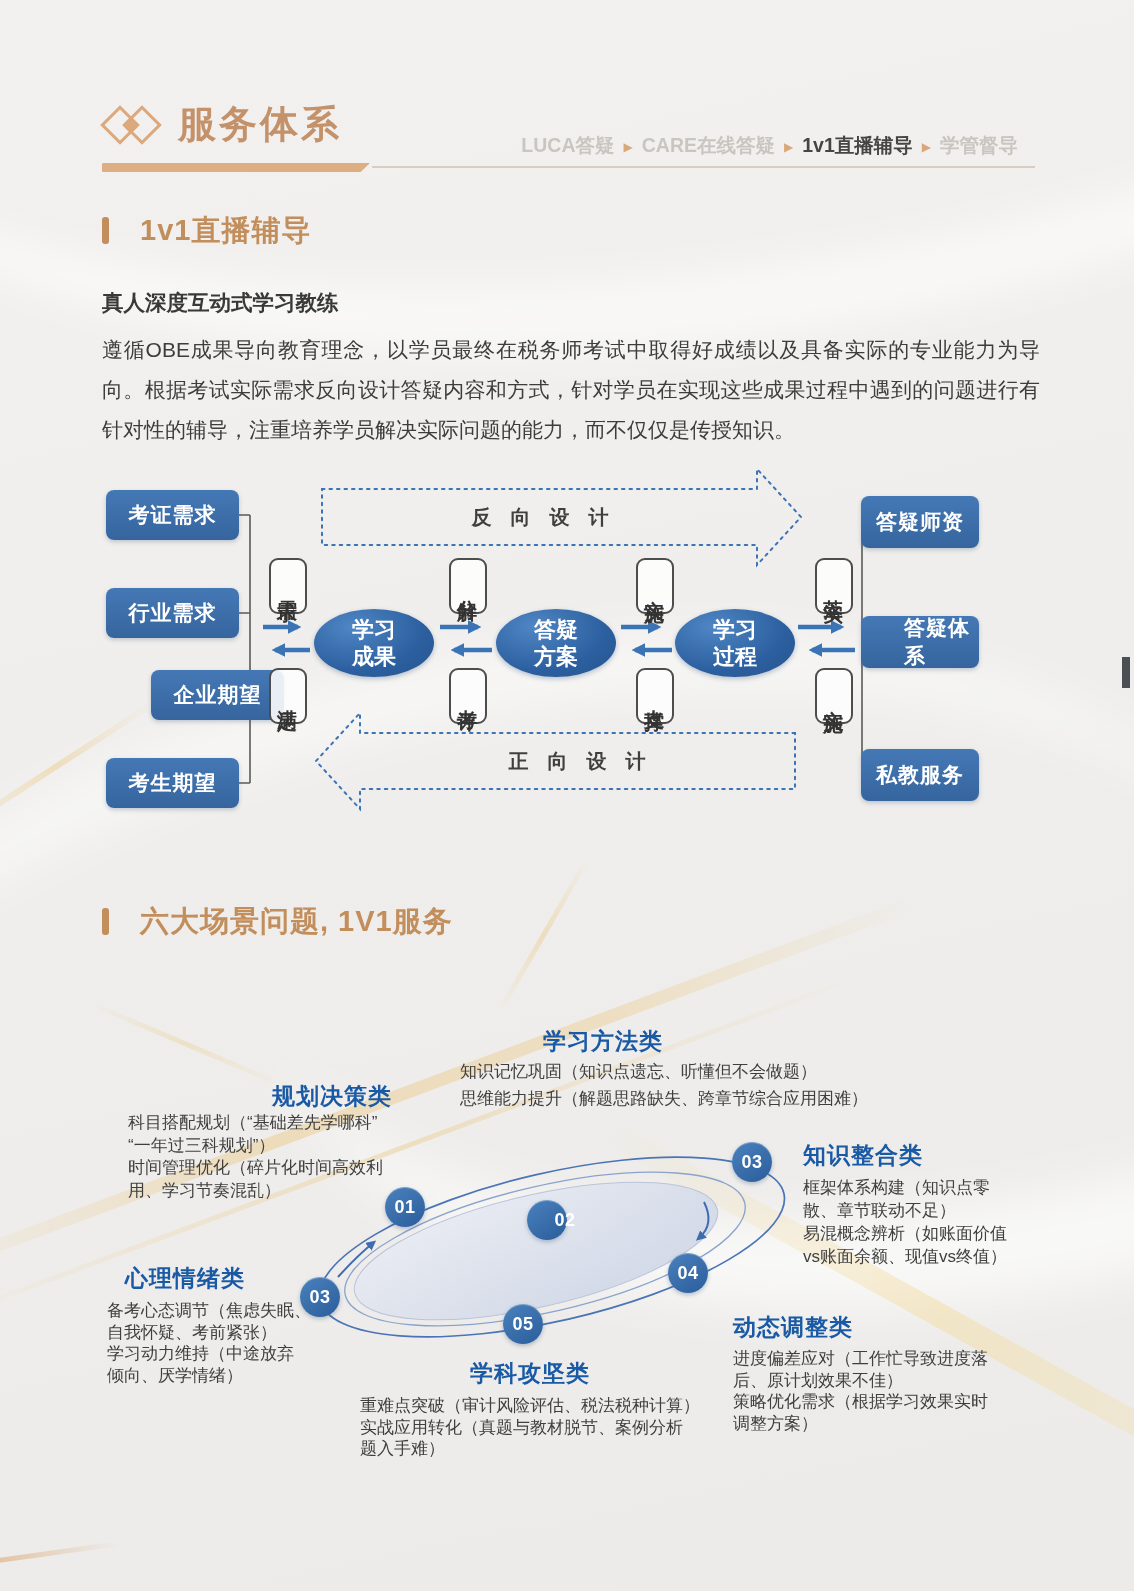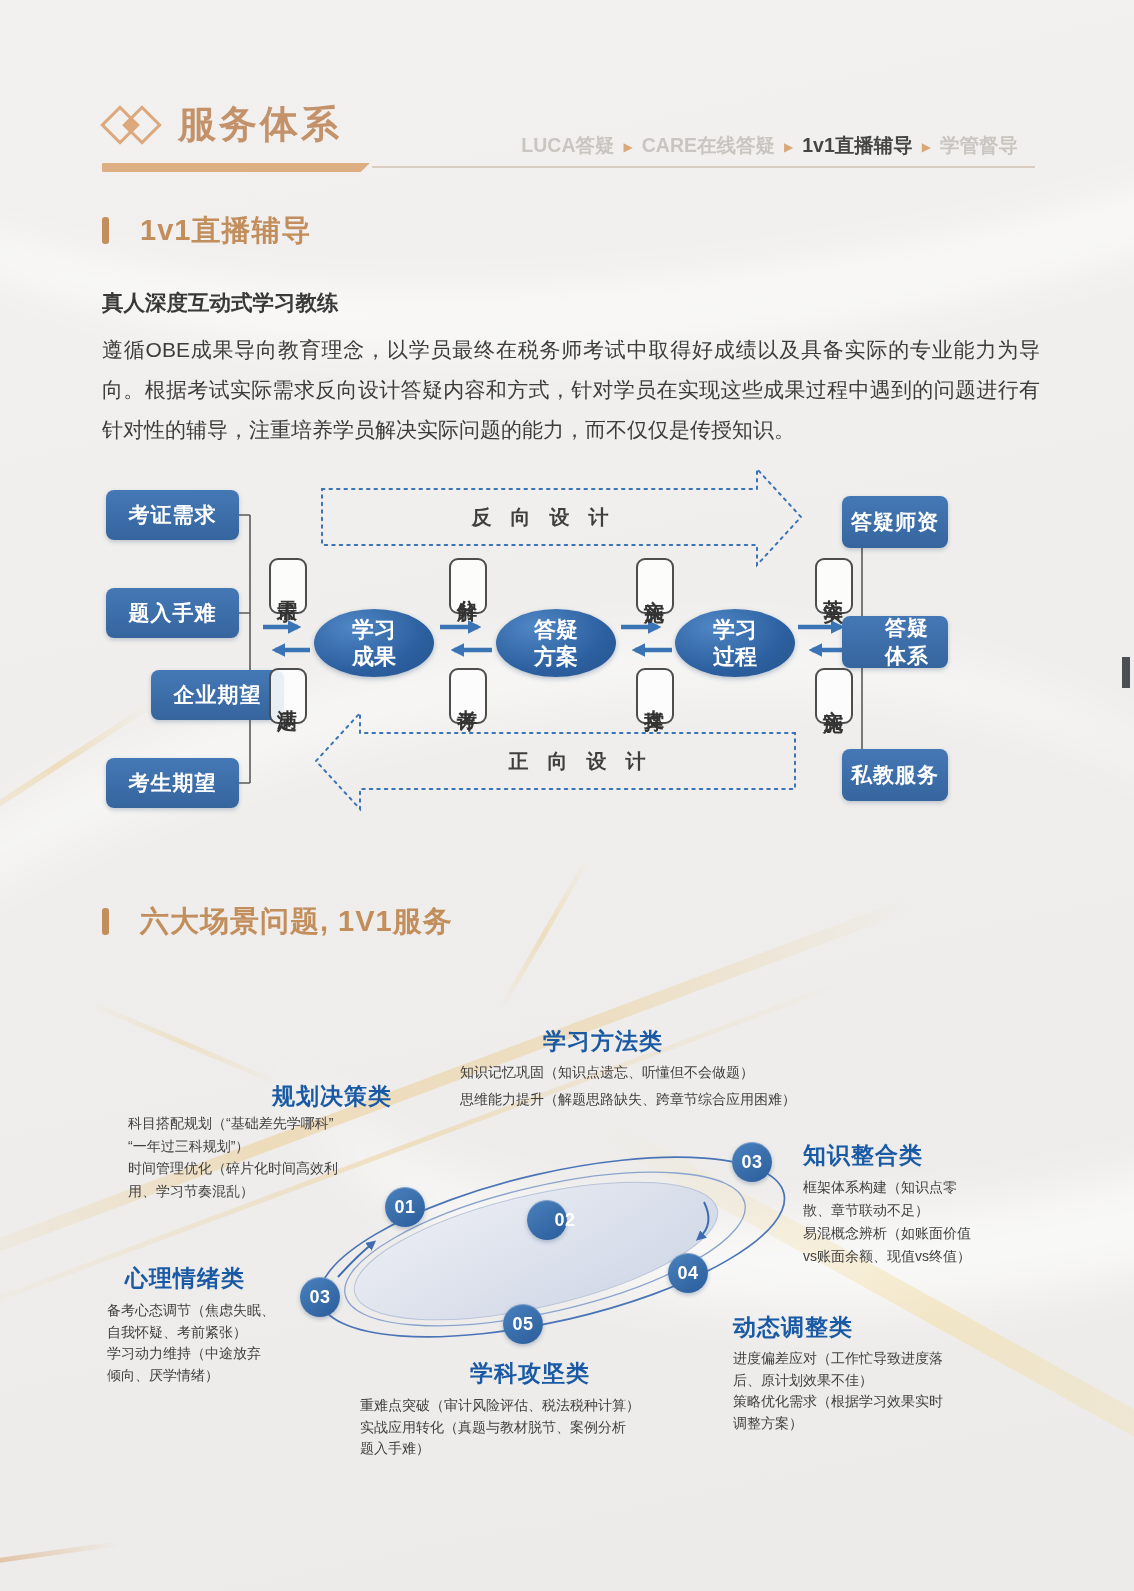--- a/index.html
+++ b/index.html
@@ -55,35 +55,35 @@
   .sec-h { position:absolute; font-size:29px; font-weight:800; color:#C28E5C; letter-spacing:1px; }
 
   .subtitle { position:absolute; left:102px; top:288px; font-size:21.5px; font-weight:700; color:#393939; }
   .paragraph { position:absolute; left:102px; top:330px; width:938px; font-size:21px; line-height:40px; color:#3d3d3d; text-align:justify; }
 
   
   .fbox { position:absolute; border-radius:8px; color:#fff; font-weight:700; font-size:21px;
           display:flex; align-items:center; justify-content:center; letter-spacing:1px;
           background:linear-gradient(180deg,#4478b5 0%,#36659e 100%); box-shadow:0 2px 4px rgba(40,70,110,.25); }
   .lb { left:106px; width:133px; height:50px; }
-  .rb { left:842px; width:106px; height:52px; }
+  .rb { left:861px; width:118px; height:52px; }
   .chip { position:absolute; width:38px; height:56px; border:2px solid #4d4d4d; border-radius:9px;
           background:rgba(253,253,253,.9); display:flex; align-items:center; justify-content:center;
           writing-mode:vertical-rl; font-size:20px; font-weight:600; color:#333; letter-spacing:2px; }
   .enode { position:absolute; width:120px; height:68px; border-radius:50%;
            background:radial-gradient(ellipse at 32% 26%, #4f86c4 0%, #2c5f9f 62%, #27568f 100%);
            display:flex; align-items:center; justify-content:center; box-shadow:0 2px 5px rgba(40,70,110,.3); }
   .enode span { color:#fff; font-weight:700; font-size:22px; line-height:27px; text-align:center; white-space:pre-line; }
   .dash-label { position:absolute; width:300px; text-align:center; font-size:20px; font-weight:600; color:#3f3f3f;
                 letter-spacing:0.95em; text-indent:0.95em; }
   .side-tab { position:absolute; left:1122px; top:657px; width:8px; height:31px; background:#4b4e53; }
 
   
   .cat-title { position:absolute; font-size:23px; font-weight:800; color:#1A5AA5; letter-spacing:1px; }
-  .cat-lines { position:absolute; font-size:14px; color:#3f3f3f; white-space:pre-line; }
+  .cat-lines { position:absolute; font-size:17px; color:#3f3f3f; white-space:pre-line; }
   .badge { position:absolute; width:40px; height:40px; border-radius:50%;
            background:linear-gradient(145deg,#4a81bd,#2a5d9b);
            box-shadow:inset 0 1px 0 rgba(255,255,255,.3), 0 2px 4px rgba(40,70,110,.3);
            display:flex; align-items:center; justify-content:center;
            color:#fff; font-weight:700; font-size:18px; letter-spacing:.5px; }
 </style>
 </head>
 <body>
 
 <div class="page">
@@ -158,21 +158,21 @@
     <div class="rule-thick"></div>
     <div class="rule-thin"></div>
 
     <span class="marker" style="left:102px; top:217px;"></span>
     <h2 class="sec-h" style="left:140px; top:211px;">1v1直播辅导</h2>
 
     <div class="subtitle">真人深度互动式学习教练</div>
     <p class="paragraph">遵循OBE成果导向教育理念，以学员最终在税务师考试中取得好成绩以及具备实际的专业能力为导向。根据考试实际需求反向设计答疑内容和方式，针对学员在实现这些成果过程中遇到的问题进行有针对性的辅导，注重培养学员解决实际问题的能力，而不仅仅是传授知识。</p>
 
     <div class="fbox lb" style="top:490px;">考证需求</div>
-    <div class="fbox lb" style="top:588px;">题入手难</div>
+    <div class="fbox lb" style="top:588px;">行业需求</div>
     <div class="fbox lb" style="top:670px;margin-left:45px;">企业期望</div>
     <div class="fbox lb" style="top:758px;">考生期望</div>
 
     <div class="fbox rb" style="top:496px;">答疑师资</div>
     <div class="fbox rb" style="top:616px;padding-left:43px;">答疑体系</div>
     <div class="fbox rb" style="top:749px;">私教服务</div>
 
     <div class="chip" style="left:269px; top:558px;">需求</div>
     <div class="chip" style="left:269px; top:668px;">满足</div>
     <div class="chip" style="left:449px; top:558px;">分解</div>

